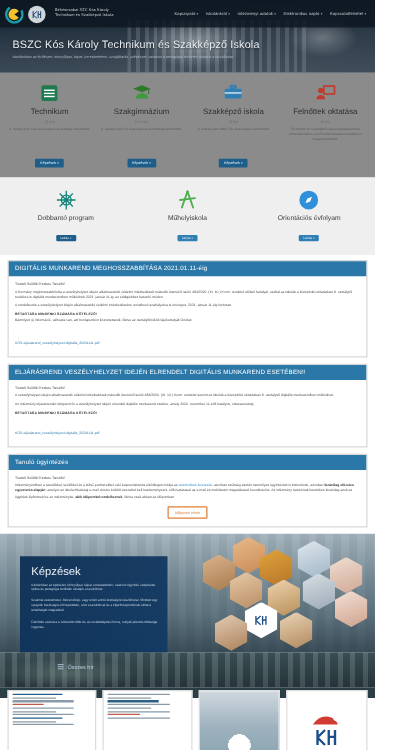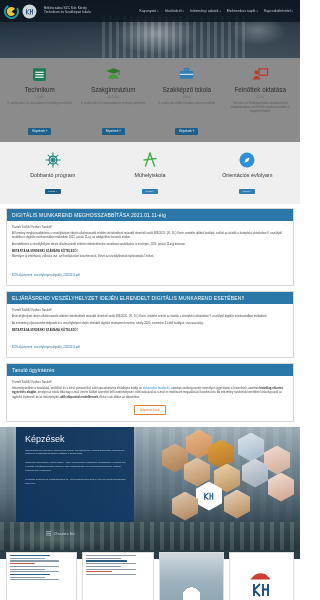--- a/index.html
+++ b/index.html
@@ -134,21 +134,21 @@
     position: relative; height: 95px; overflow: hidden;
     background: linear-gradient(180deg, #b9c5cc 0%, #8fa3ae 40%, #6f828d 100%);
   }
   .kepz-photo {
     position: absolute; inset: 0;
     background:
       linear-gradient(180deg, rgba(175,190,198,.35) 0%, rgba(70,92,104,.55) 70%, rgba(45,62,72,.8) 100%),
       repeating-linear-gradient(90deg, rgba(120,140,150,.35) 0 6px, rgba(80,100,112,.35) 6px 13px);
   }
   .kepz-left {
-    position: absolute; left: 16px; top: 0; width: 118px; height: 100%;
+    position: absolute; left: 16px; top: 18px; width: 118px; height: 100%;
     background: linear-gradient(135deg, rgba(12,46,84,.94), rgba(16,58,102,.90));
     padding: 7px 8px 0 9px;
   }
   .kepz-title { color: #eef3f8; font-size: 9px; font-weight: 400; }
   .kepz-p { color: #c3d2e0; font-size: 2.5px; line-height: 1.55; margin-top: 5px; }
   .hexwrap { position: absolute; right: 2px; top: 3px; width: 160px; height: 90px; }
   .hex {
     position: absolute; width: 26px; height: 29px;
     clip-path: polygon(50% 0%, 100% 25%, 100% 75%, 50% 100%, 0% 75%, 0% 25%);
     background: #dfe6ec;
@@ -248,20 +248,24 @@
         </span>
         <span class="nav-item">
           <span>Elektronikus napló</span><span class="caret">▾</span>
         </span>
         <span class="nav-item">
           <span>Kapcsolatfelvétel</span><span class="caret">▾</span>
         </span>
       </div>
     </div>
 
+    <div class="hero-body">
+      <div class="hero-title">BSZC Kós Károly Technikum és Szakképző Iskola</div>
+      <div class="hero-sub">Iskolánkban az építészet, könnyűipar, faipar, kereskedelem, szolgáltatás, szépészet, valamint a pedagógia területén oktatjuk a tanulóinkat.</div>
+    </div>
   </div>
 
   <div class="cards">
 
     <div class="card">
       <div class="card-ic">
         <svg width="17" height="17" viewBox="0 0 24 24">
             <rect x="3" y="3" width="18" height="18" rx="2" fill="#1f7a52"></rect>
             <rect x="6" y="8" width="12" height="1.6" fill="#fff"></rect>
             <rect x="6" y="11.5" width="12" height="1.6" fill="#fff"></rect>

